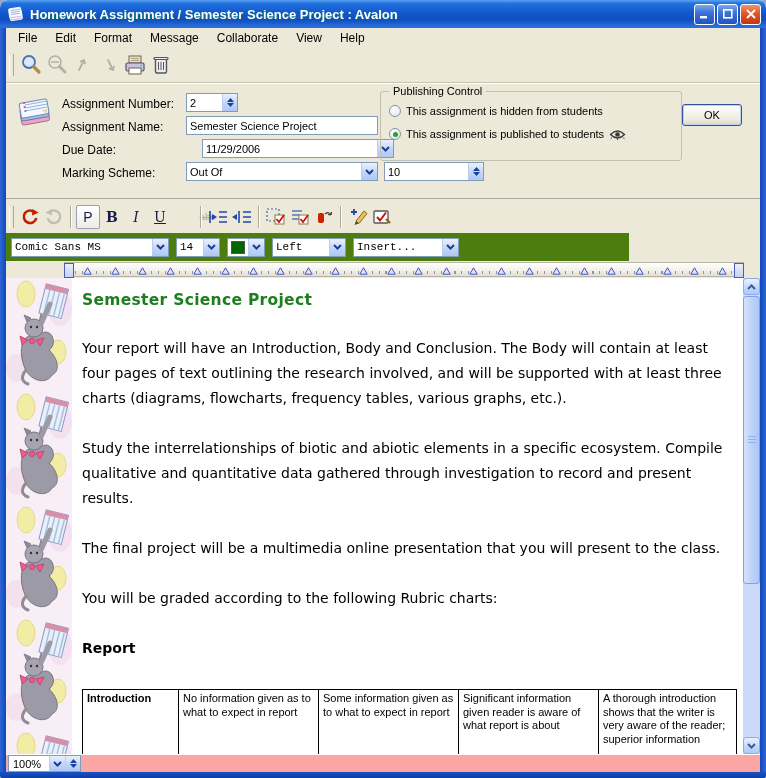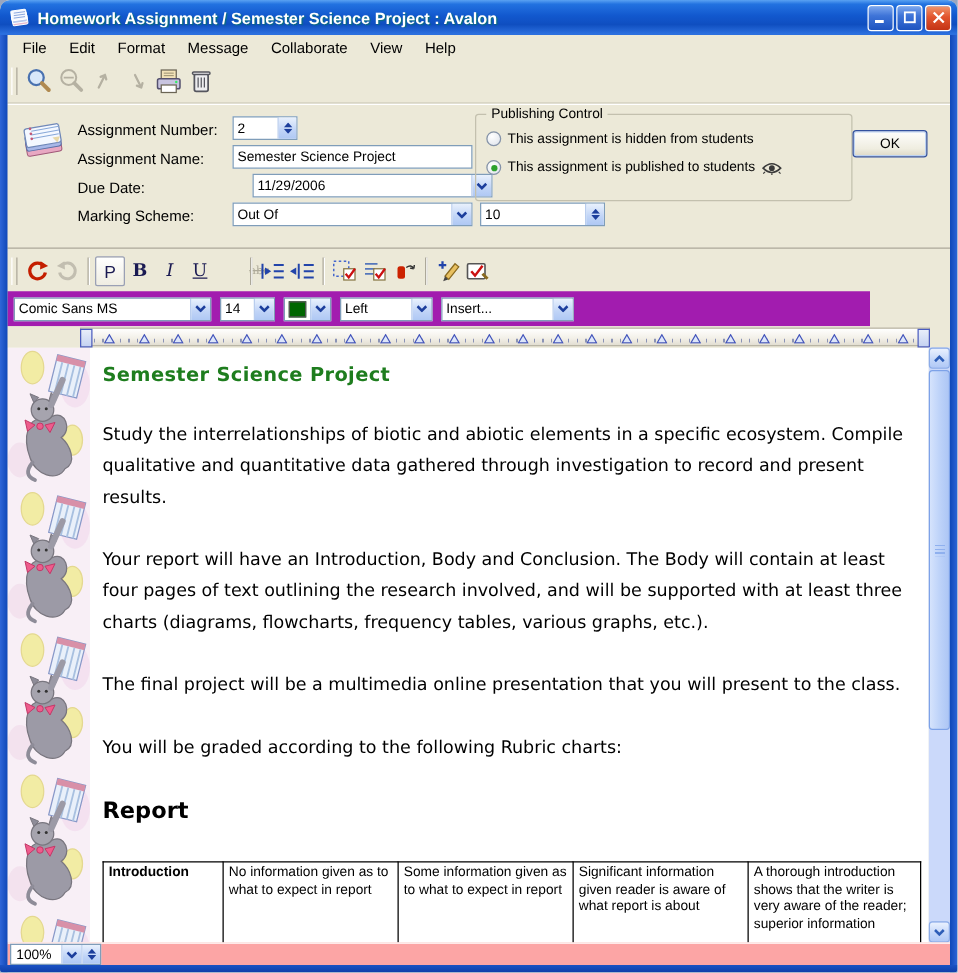--- a/index.html
+++ b/index.html
@@ -44,37 +44,37 @@
   .spinbtns{width:15px;height:100%;background:linear-gradient(180deg,#E9F1FD,#C0D4F7 60%,#AFC8F4);border-left:1px solid #B9CDEE;display:flex;flex-direction:column;align-items:center;justify-content:center;gap:1px;box-sizing:border-box;}
   .fieldset{position:absolute;left:374px;top:7px;width:300px;height:68px;border:1px solid #C3C0AE;border-radius:3px;}
   .fieldset .legend{position:absolute;left:8px;top:-7px;background:#ECE9D8;padding:0 4px;font-size:11px;}
   .radio-row{position:absolute;left:8px;display:flex;align-items:center;gap:5px;font-size:11px;}
   .radio{width:12px;height:12px;border-radius:50%;border:1px solid #8593A8;background:radial-gradient(circle at 35% 30%,#fff,#DDE2EA);box-sizing:border-box;display:flex;align-items:center;justify-content:center;}
   .radio .dot{width:5px;height:5px;border-radius:50%;background:#2DA12D;}
   .okbtn{position:absolute;left:676px;top:20px;width:58px;height:20px;border:1px solid #33519E;border-radius:3px;
     background:linear-gradient(180deg,#FEFEFD,#EFEDE0 70%,#DDD8C6);box-shadow:inset 0 0 0 1px #BCD2F2;
     font-size:11px;display:flex;align-items:center;justify-content:center;}
   
-  .fontrow{position:absolute;left:6px;top:233px;width:690px;height:28px;background:#a21caf;display:flex;align-items:center;box-sizing:border-box;z-index:40;}
+  .fontrow{position:absolute;left:6px;top:233px;width:623px;height:28px;background:#4d7c0f;display:flex;align-items:center;box-sizing:border-box;z-index:40;font-family:Liberation Mono, monospace;}
   .fontrow .combo{position:relative;margin-right:7px;}
   .swatch{flex:1;height:11px;margin:0 3px;border:1px solid #555;}
   
   .rulerrow{position:absolute;left:6px;top:261px;width:754px;height:17px;background:#ECE9D8;z-index:40;}
   .ruler{position:absolute;left:58px;top:1px;width:680px;height:15px;background:linear-gradient(180deg,#FFFFFF,#F2EFE7 60%,#E2DED2);border:1px solid #B9B5A5;box-sizing:border-box;}
   .ruler .minor{position:absolute;left:10px;right:10px;bottom:2px;height:3px;
     background:repeating-linear-gradient(90deg,#8B93B5 0 1px,transparent 1px 6.9px);}
   .rmark{position:absolute;bottom:1px;width:9px;height:8px;}
   .rend{position:absolute;top:0;width:8px;height:13px;border:1px solid #4A5CC0;background:linear-gradient(180deg,#E8EEFA,#C5D2F2);}
   
   .docwrap{position:absolute;left:6px;top:278px;width:737px;height:476px;background:#fff;overflow:hidden;z-index:30;}
   .margin-art{position:absolute;left:0;top:0;width:66px;height:476px;overflow:hidden;background:#F8EFF6;}
   .doccontent{position:absolute;left:76px;top:0;width:655px;font-family:"DejaVu Sans",sans-serif;font-size:14px;line-height:25px;color:#000;}
   .dochead{font-size:15.5px;font-weight:bold;margin:10px 0 23px;letter-spacing:.3px;}
   .docpara{margin:0 0 25px;}
-  .report-head{font-size:18px;font-weight:bold;margin:2px 0 28px;color:#000;}
+  .report-head{font-size:14px;font-weight:bold;margin:2px 0 28px;color:#000;}
   table.rubric{border-collapse:collapse;table-layout:fixed;width:654px;font-family:"Liberation Sans",sans-serif;}
   table.rubric th,table.rubric td{border:1px solid #000;vertical-align:top;}
   table.rubric th{height:19px;font-size:12.5px;font-family:"DejaVu Sans",sans-serif;font-weight:bold;text-align:center;padding:1px 2px;}
   table.rubric td{font-size:11px;line-height:13.5px;padding:2px 4px 4px;}
   td.rowlabel{font-weight:bold;font-size:11.5px;}
   
   .vscroll{position:absolute;left:743px;top:278px;width:17px;height:476px;background:#CBD9FA;z-index:40;}
   .sbtn{position:absolute;left:0;width:17px;height:17px;border:1px solid #8CACE8;border-radius:3px;background:linear-gradient(180deg,#EAF1FE,#C3D6F9 60%,#B1C9F6);box-sizing:border-box;display:flex;align-items:center;justify-content:center;}
   .sthumb{position:absolute;left:0;top:18px;width:17px;height:288px;border:1px solid #7DA2E8;border-radius:3px;background:linear-gradient(90deg,#D5E3FC,#BED3F9 50%,#ADC6F5);box-sizing:border-box;display:flex;align-items:center;justify-content:center;}
   .sgrip{width:8px;height:9px;background:repeating-linear-gradient(180deg,#8FB0EE 0 1px,transparent 1px 3px);}
@@ -546,22 +546,22 @@
           <circle cx="25" cy="49" r="1.2" fill="#333"></circle>
           <circle cx="31" cy="49" r="1.2" fill="#333"></circle>
           <path d="M35 46 L44 26" stroke="#9C9AA6" stroke-width="5" stroke-linecap="round"></path>
           <path d="M22 62 l-8 -4 l2 9 Z M30 62 l8 -2 l-4 8 Z" fill="#EE5C8C" stroke="#C23868" stroke-width="0.8"></path>
           <circle cx="26" cy="63" r="2.6" fill="#EE5C8C" stroke="#C23868" stroke-width="0.8"></circle>
           <path d="M20 92 q-8 10 2 14" fill="none" stroke="#8E8C98" stroke-width="3" stroke-linecap="round"></path>
         </svg>
       </div>
     <div class="doccontent">
       <div class="dochead" style="color: rgb(30, 125, 30);">Semester Science Project</div>
+      <p class="docpara">Your report will have an Introduction, Body and Conclusion. The Body will contain at least four pages of text outlining the research involved, and will be supported with at least three charts (diagrams, flowcharts, frequency tables, various graphs, etc.).</p>
       <p class="docpara">Study the interrelationships of biotic and abiotic elements in a specific ecosystem. Compile qualitative and quantitative data gathered through investigation to record and present results.</p>
-      <p class="docpara">Your report will have an Introduction, Body and Conclusion. The Body will contain at least four pages of text outlining the research involved, and will be supported with at least three charts (diagrams, flowcharts, frequency tables, various graphs, etc.).</p>
       <p class="docpara">The final project will be a multimedia online presentation that you will present to the class.</p>
       <p class="docpara">You will be graded according to the following Rubric charts:</p>
       <div class="report-head">Report</div>
       <table class="rubric">
         <colgroup>
             <col style="width:96px">
             <col style="width:140px">
             <col style="width:140px">
             <col style="width:140px">
             <col style="width:138px">

